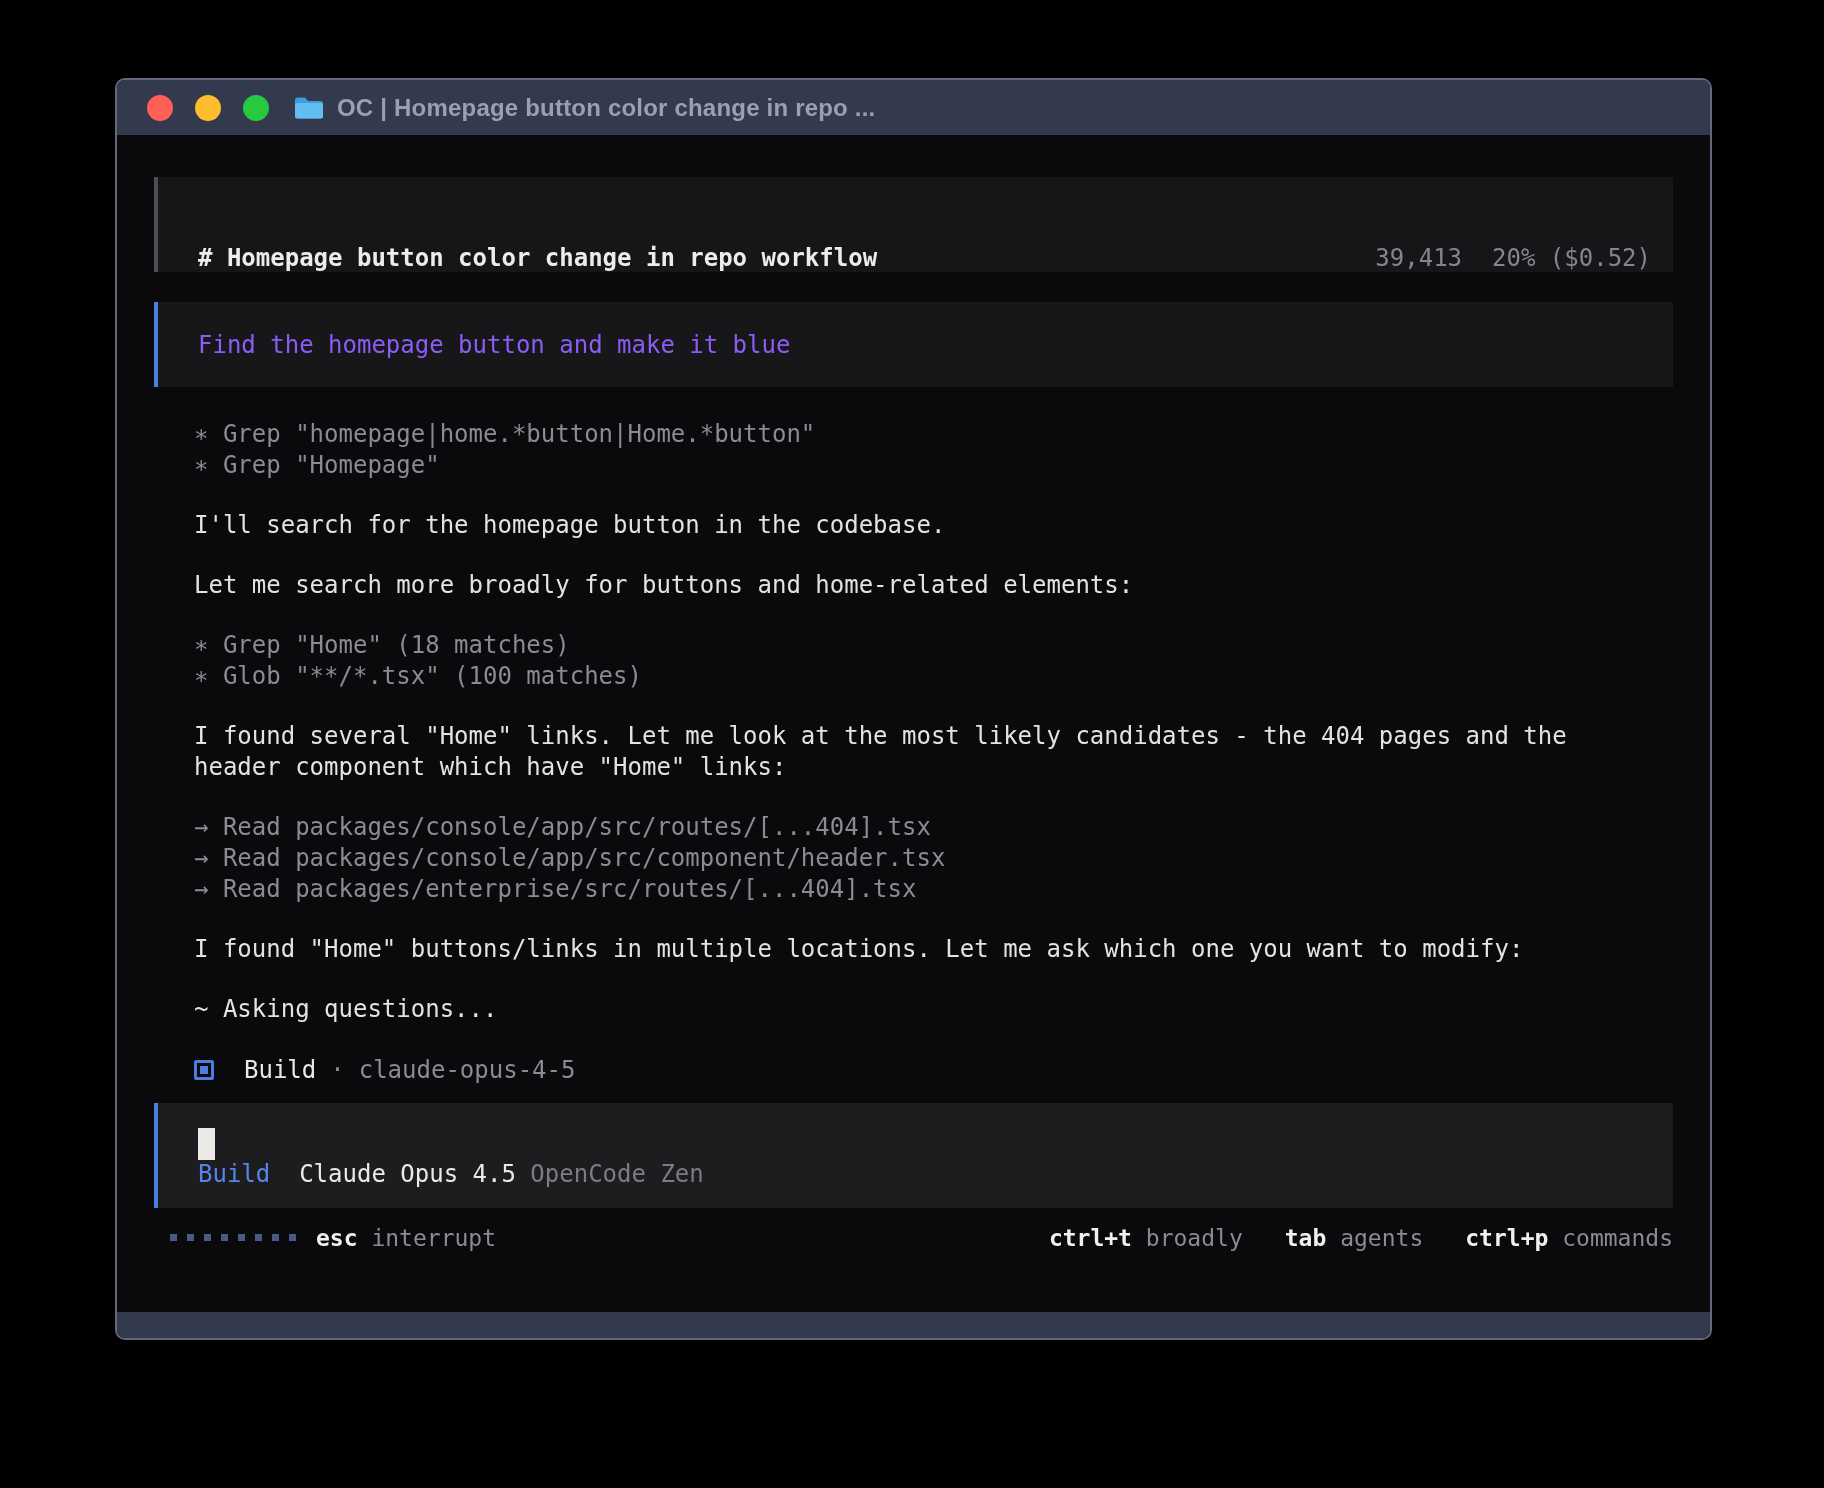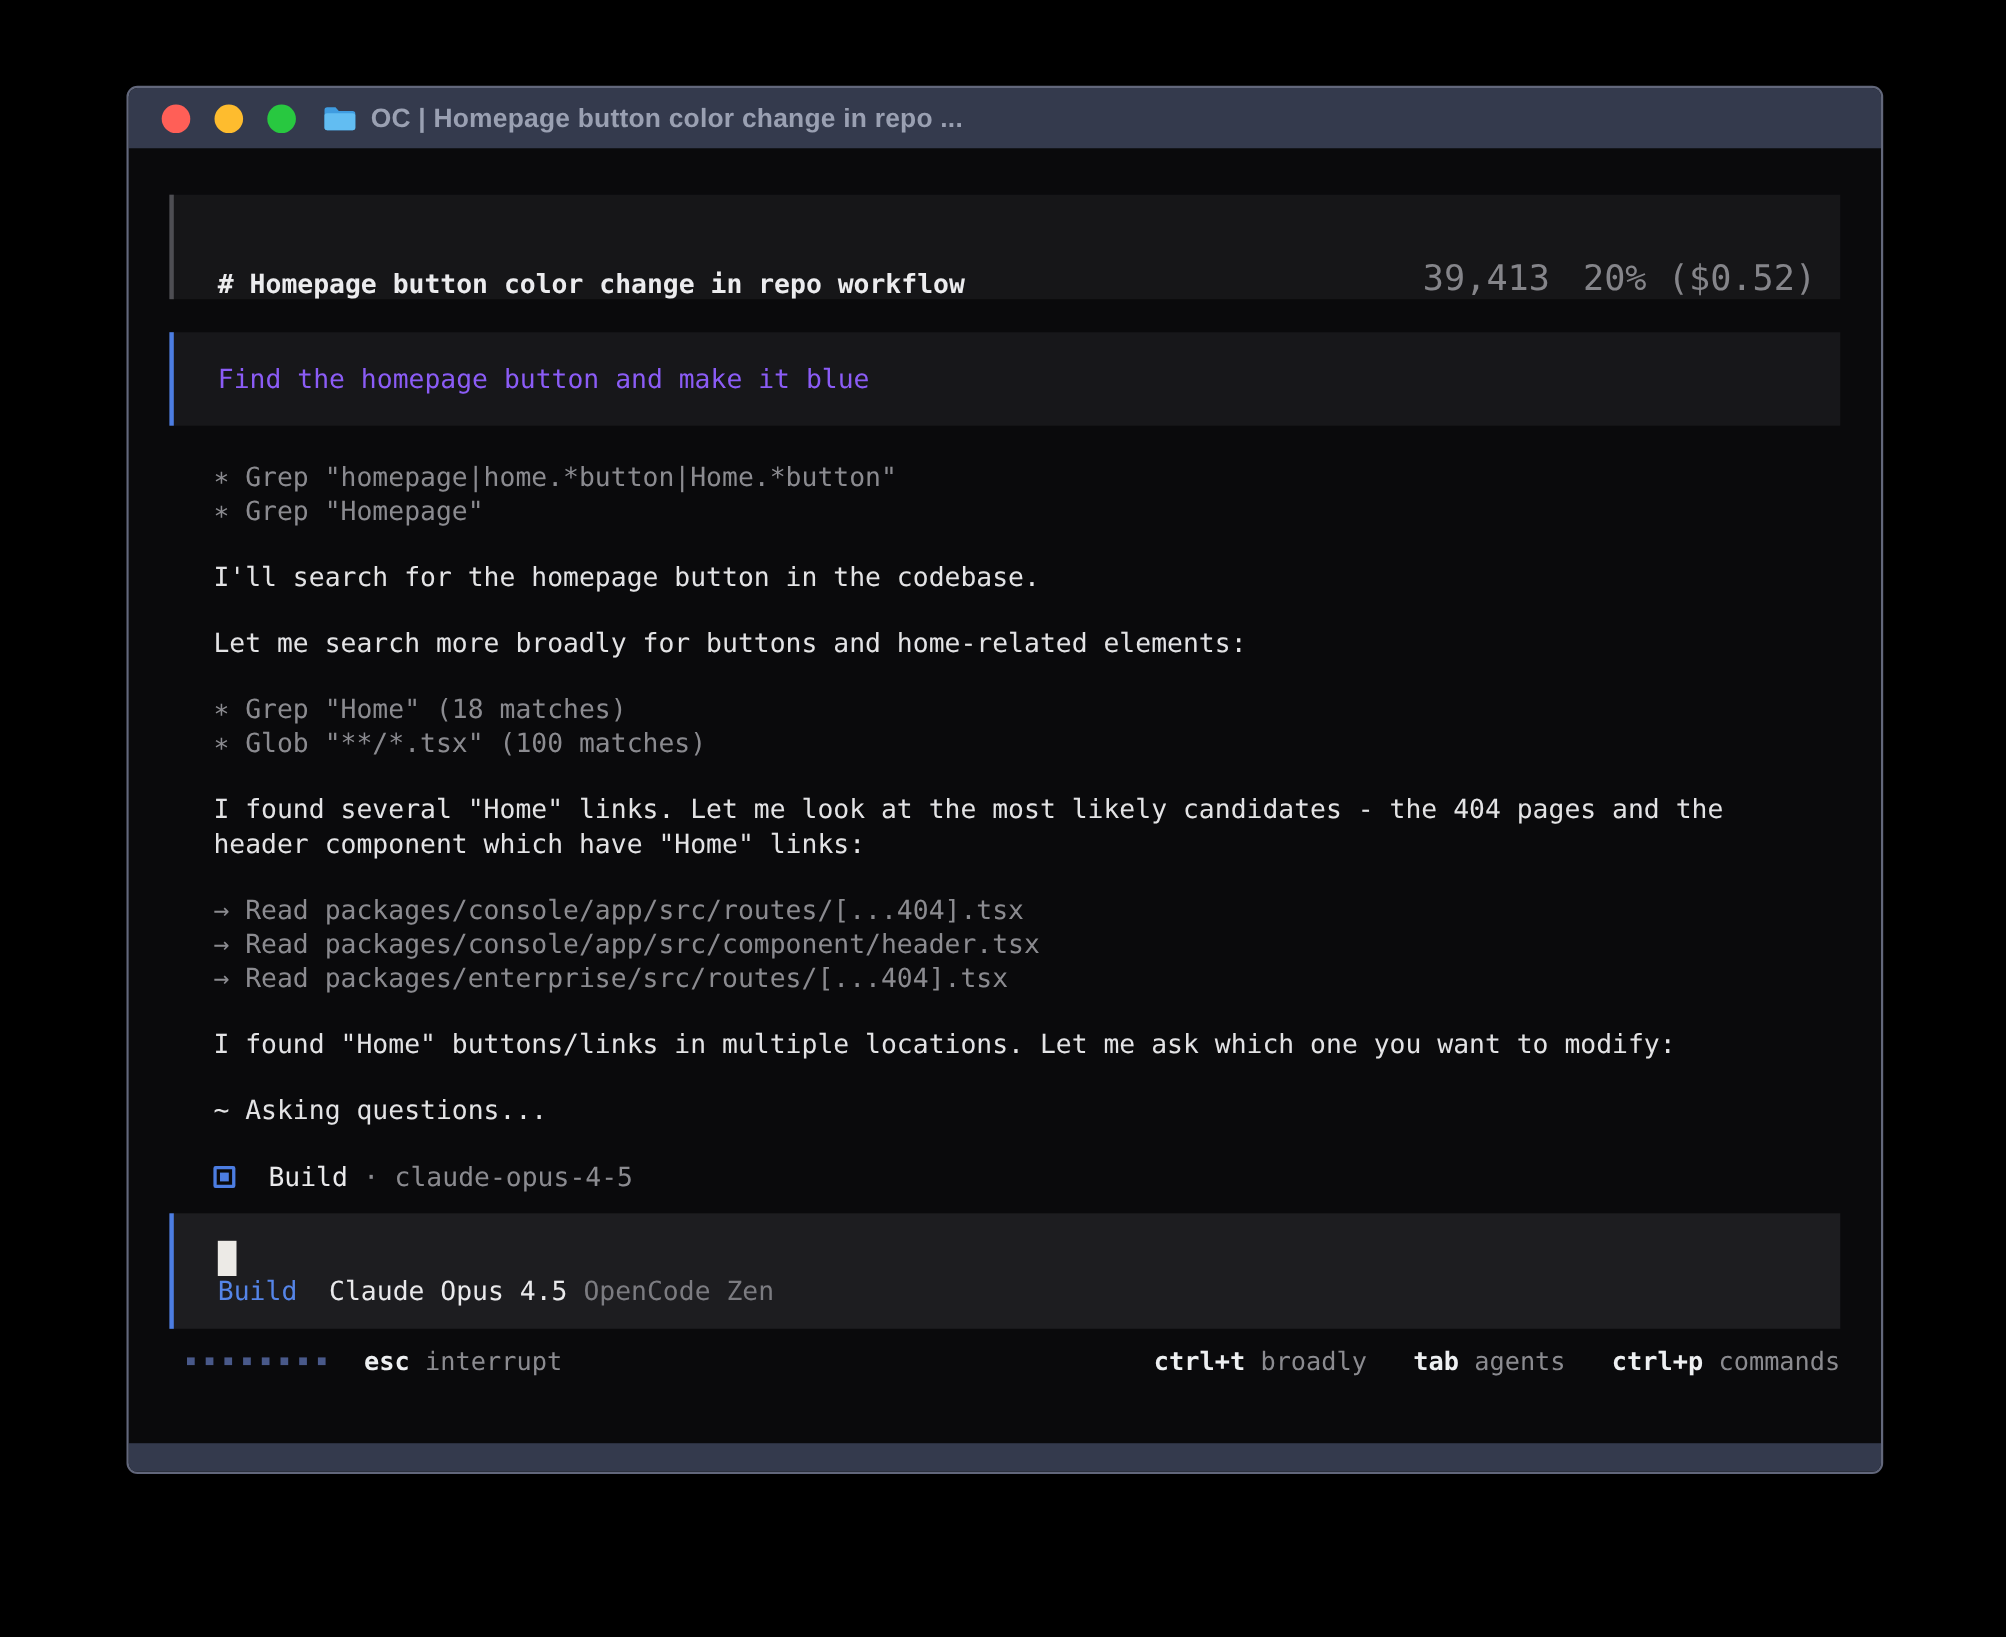--- a/index.html
+++ b/index.html
@@ -23,21 +23,21 @@
     font-size:24px; color:#9aa0b2; letter-spacing:0.2px;
   }
   .content { flex:1 1 auto; background:#0a0a0c; padding:42px 37px 0 37px; overflow:hidden; }
 
   .block { border-left:4px solid #4e4e53; background:#161618; }
   .session-header {
     height:95px; display:flex; align-items:flex-end; justify-content:space-between;
     padding:0 22px 0 40px;
   }
   .session-title { font-size:24px; font-weight:700; color:#ececee; white-space:pre; }
-  .session-meta { display:flex; gap:30px; font-size:32px; color:#85858a; white-space:pre; }
+  .session-meta { display:flex; gap:30px; font-size:24px; color:#85858a; white-space:pre; }
 
   .user-block {
     margin-top:30px; height:85px; background:#17171a; border-left:4px solid #4c7de2;
     display:flex; align-items:center; padding-left:40px;
   }
   .user-text { font-size:24px; color:#8b5cf6; }
 
   .transcript { margin-top:32px; padding-left:40px; }
   .para { margin-bottom:29px; }
   .line { font-size:24px; line-height:31px; white-space:pre; }
@@ -66,21 +66,21 @@
 
   .statusbar {
     margin-top:14px; height:31px; display:flex; align-items:center;
     font-size:23px; padding:0 0 0 16px;
   }
   .dots { display:flex; gap:10px; align-items:center; }
   .dot { width:7px; height:7px; background:#49598a; }
   .hint { white-space:pre; }
   .hint .key { color:#eef0f2; font-weight:700; }
   .hint .desc { color:#8b8b90; }
-  .esc-hint { margin-left:35px; }
+  .esc-hint { margin-left:20px; }
   .statusbar .spacer { flex:1; }
   .shortcuts { display:flex; gap:42px; }
 
   .footer-strip { flex:0 0 26px; background:#343a4d; }
 </style>
 </head>
 <body>
 
 <div class="window">
 

